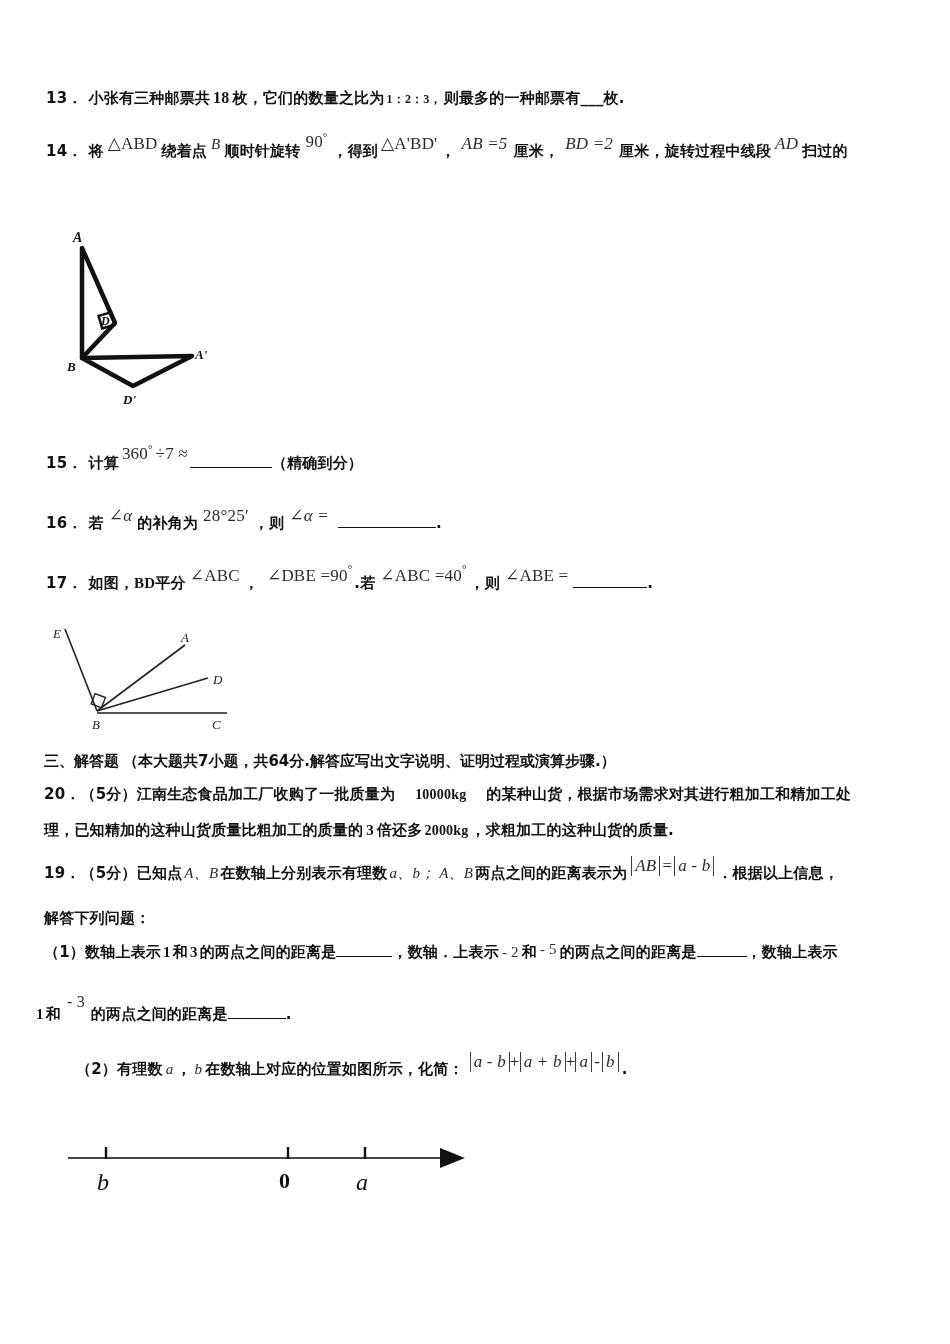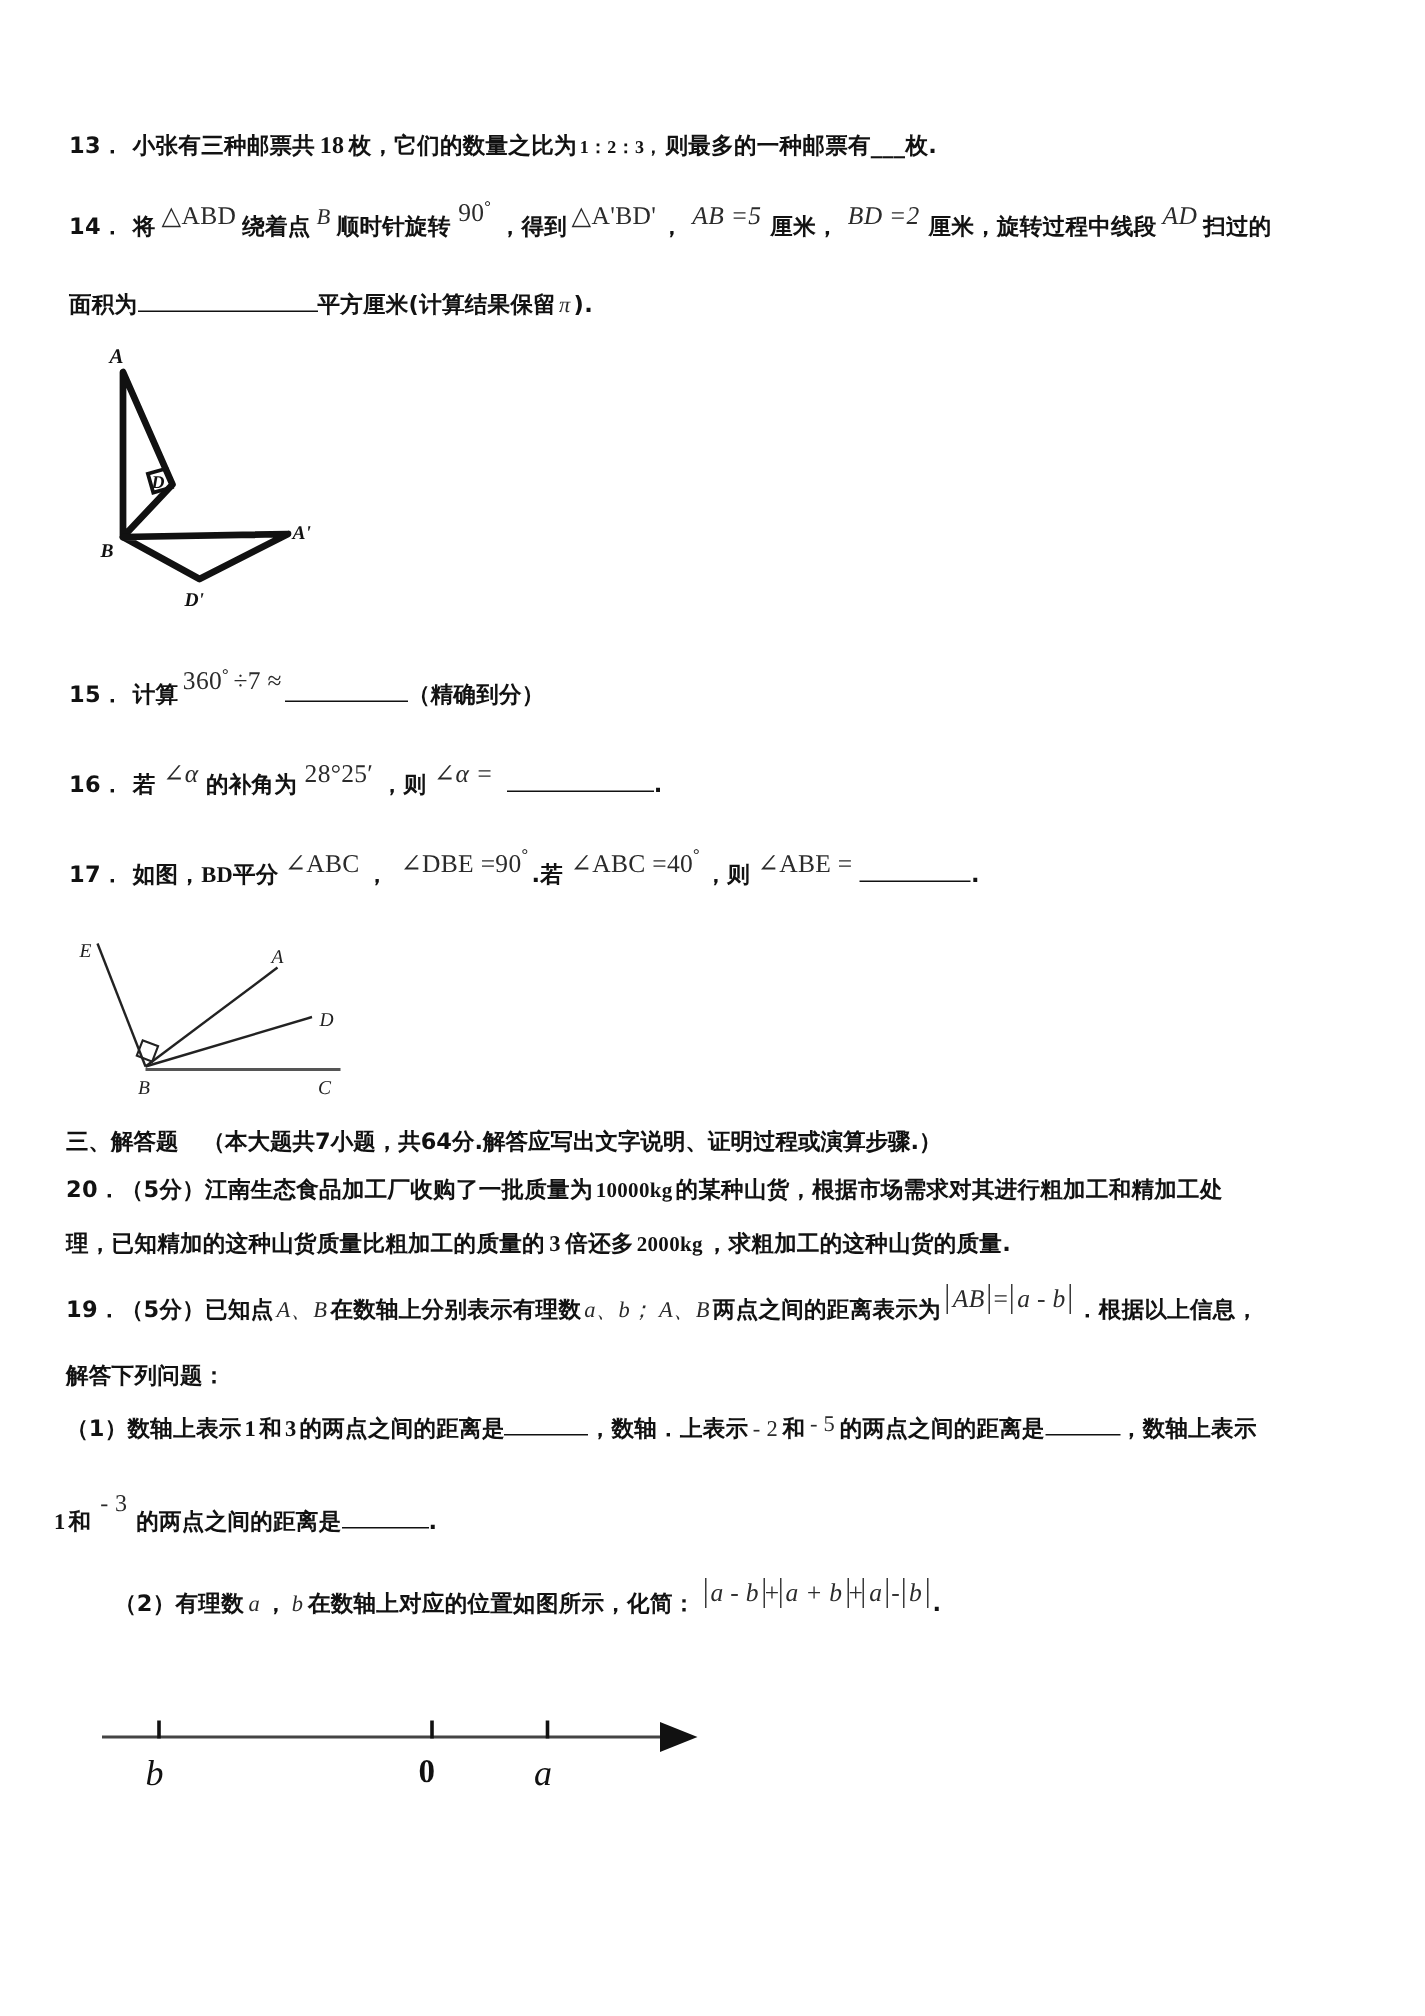--- a/index.html
+++ b/index.html
@@ -98,23 +98,20 @@
 <div class="page">
 
   <div class="line" style="left:46px; top:88px;">
     <span class="cn">13．</span><span class="cn" style="margin-left:6px;">小张有三种邮票共</span><span class="num" style="font-size:16px; margin:0 3px;">18</span><span class="cn">枚，它们的数量之比为</span><span class="num" style="font-size:12px; margin:0 2px;">1：2：3，</span><span class="cn">则最多的一种邮票有___枚.</span>
   </div>
 
   <div class="line" style="left:46px; top:140px;">
     <span class="cn">14．</span><span class="cn" style="margin-left:6px;">将</span><span class="mu raise" style="margin:0 4px;">△ABD</span><span class="cn">绕着点</span><span class="mi raise" style="margin:0 4px; font-size:15px;">B</span><span class="cn">顺时针旋转</span><span class="mu" style="position:relative; top:-9px; margin-left:5px;">90</span><span class="small-sup" style="top:-15px;">°</span><span class="cn" style="margin-left:5px;">，得到</span><span class="mu raise" style="margin:0 3px;">△A'BD'</span><span class="cn">，</span><span class="mi raise" style="margin:0 6px;">AB =5</span><span class="cn">厘米，</span><span class="mi raise" style="margin:0 6px;">BD =2</span><span class="cn">厘米，旋转过程中线段</span><span class="mi raise" style="margin:0 4px;">AD</span><span class="cn">扫过的</span>
   </div>
 
-  <div class="line" style="left:46px; top:192px;">
-    <span class="cn">面积为</span><span class="blank" style="width:120px; height:15px;"></span><span class="cn">平方厘米(计算结果保留</span><span class="mi" style="margin:0 2px; font-size:15px;">π</span><span class="cn">).</span>
-  </div>
 
   <div class="fig" style="left:55px; top:228px; width:175px; height:180px;">
     <svg width="175" height="180" viewBox="0 0 175 180" xmlns="http://www.w3.org/2000/svg">
 
       <polygon points="27,20 27,130 60,95" fill="none" stroke="#111" stroke-width="4.5" stroke-linejoin="round"></polygon>
 
       <polygon points="27,130 137,128 78,158" fill="none" stroke="#111" stroke-width="4.5" stroke-linejoin="round"></polygon>
 
       <rect x="45" y="86" width="13" height="13" fill="none" stroke="#111" stroke-width="2.5" transform="rotate(-16 51 92)"></rect>
 
@@ -153,25 +150,25 @@
 
       <text x="8" y="26" font-family="Liberation Serif, serif" font-size="13" font-style="italic" fill="#222">E</text>
       <text x="136" y="30" font-family="Liberation Serif, serif" font-size="13" font-style="italic" fill="#222">A</text>
       <text x="168" y="72" font-family="Liberation Serif, serif" font-size="13" font-style="italic" fill="#222">D</text>
       <text x="47" y="117" font-family="Liberation Serif, serif" font-size="13" font-style="italic" fill="#222">B</text>
       <text x="167" y="117" font-family="Liberation Serif, serif" font-size="13" font-style="italic" fill="#222">C</text>
     </svg>
   </div>
 
   <div class="sect" style="left:44px; top:752px;">
-    <span>三、解答题</span><span style="margin-left:16px;">（本大题共7小题，共64分.解答应写出文字说明、证明过程或演算步骤.）</span>
+    <span>三、解答题</span><span style="margin-left:4px;">（本大题共7小题，共64分.解答应写出文字说明、证明过程或演算步骤.）</span>
   </div>
 
   <div class="line" style="left:44px; top:784px;">
-    <span class="cn">20．</span><span class="cn">（5分）</span><span class="cn">江南生态食品加工厂收购了一批质量为</span><span class="num" style="font-size:14px; margin:0 2px;">10000kg</span><span class="cn">的某种山货，根据市场需求对其进行粗加工和精加工处</span>
+    <span class="cn">20．</span><span class="cn">（5分）</span><span class="cn">江南生态食品加工厂收购了一批质量为</span><span class="num" style="font-size:14px; margin:0 20px;">10000kg</span><span class="cn">的某种山货，根据市场需求对其进行粗加工和精加工处</span>
   </div>
   <div class="line" style="left:44px; top:820px;">
     <span class="cn">理，已知精加的这种山货质量比粗加工的质量的</span><span class="num" style="font-size:15px; margin:0 3px;">3</span><span class="cn">倍还多</span><span class="num" style="font-size:14px; margin:0 2px;">2000kg</span><span class="cn">，求粗加工的这种山货的质量.</span>
   </div>
 
   <div class="line" style="left:44px; top:862px;">
     <span class="cn">19．</span><span class="cn">（5分）</span><span class="cn">已知点</span><span class="mi" style="font-size:15px; margin:0 2px;">A、B</span><span class="cn">在数轴上分别表示有理数</span><span class="mi" style="font-size:15px; margin:0 2px;">a、b；</span><span class="mi" style="font-size:15px; margin:0 2px;">A、B</span><span class="cn">两点之间的距离表示为</span><span class="mi raise" style="margin-left:4px;"><span class="bar">AB</span></span><span class="mu raise" style="margin:0 2px;">=</span><span class="mi raise"><span class="bar">a - b</span></span><span class="cn" style="margin-left:3px;">．根据以上信息，</span>
   </div>
   <div class="line" style="left:44px; top:908px;">
     <span class="cn">解答下列问题：</span>

